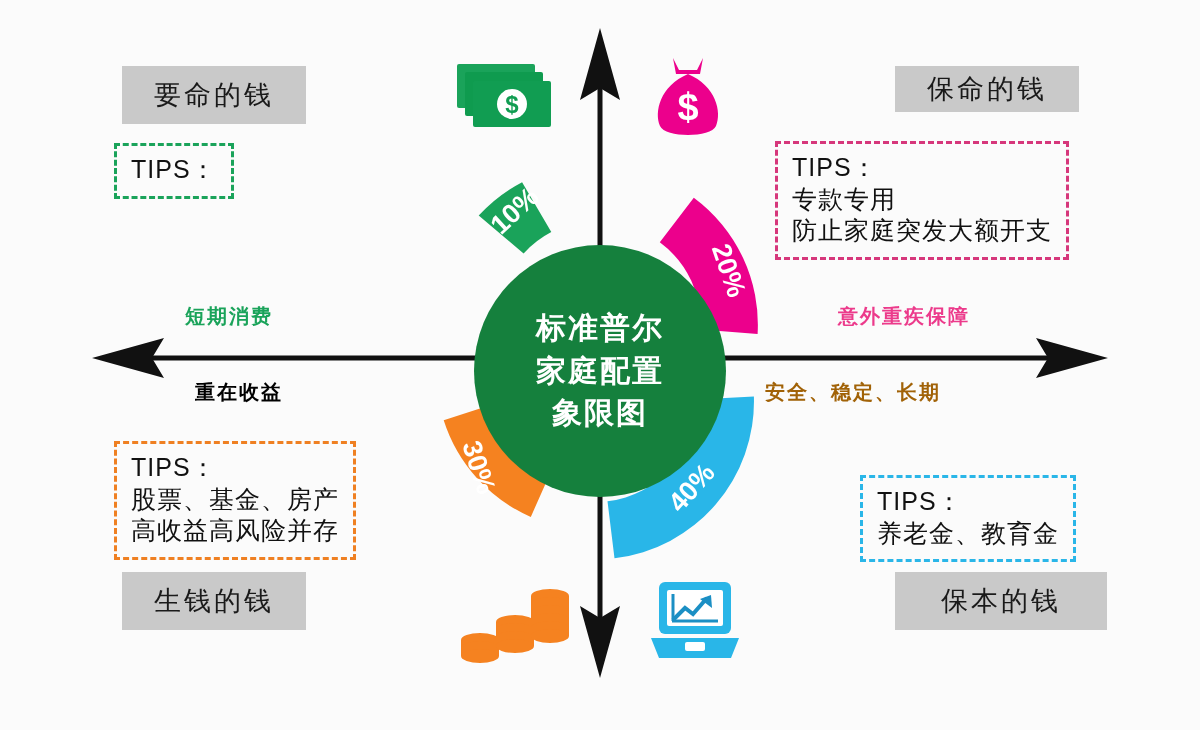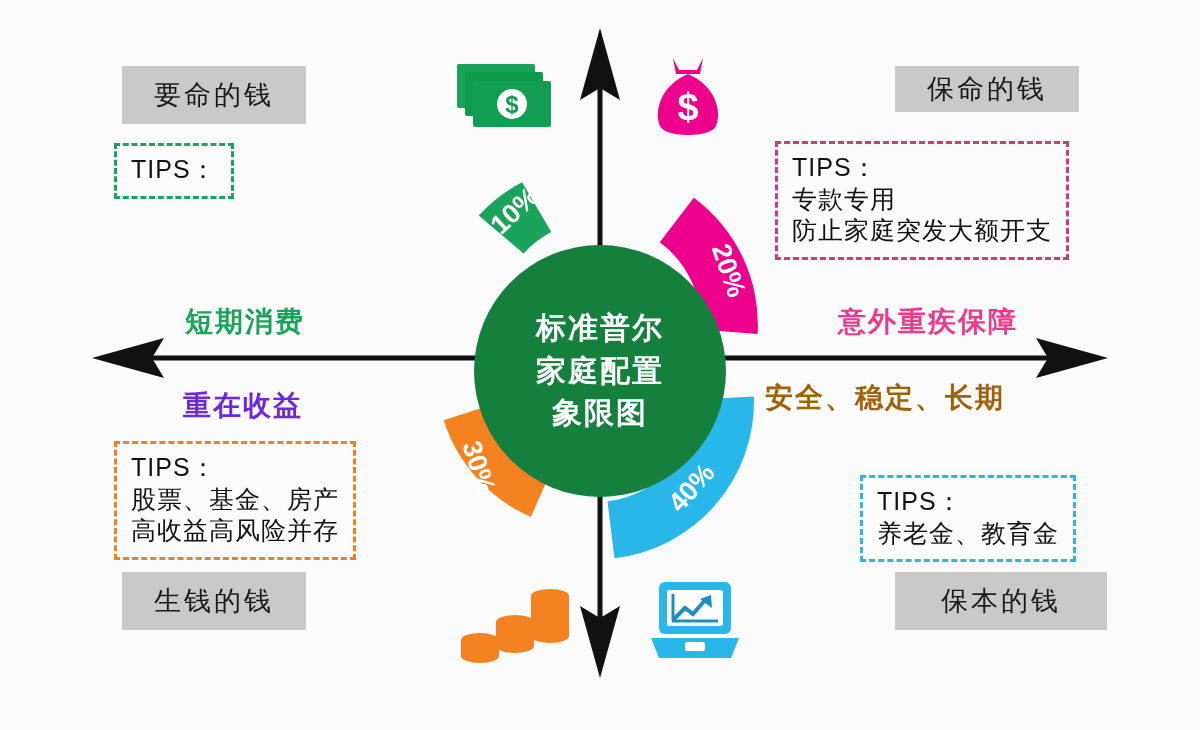--- a/index.html
+++ b/index.html
@@ -93,28 +93,28 @@
   .tips-box .tips-line { white-space: nowrap; }
 
   #tips-tl { left: 114px; top: 143px; border-color: #1aa35a; }
   #tips-tr { left: 775px; top: 141px; border-color: #d6377b; }
   #tips-bl { left: 114px; top: 441px; border-color: #ef8022; }
   #tips-br { left: 860px; top: 475px; border-color: #2ab6e8; }
 
   
   .axis-caption {
     position: absolute;
-    font-size: 28px;
+    font-size: 20px;
     font-weight: bold;
     letter-spacing: 2px;
     white-space: nowrap;
     z-index: 6;
   }
   #cap-left-top   { left: 185px; top: 303px; color: #1aa35a; }
-  #cap-left-bot   { left: 183px; top: 379px; color: #6d28d9; margin-top: 8px; }
+  #cap-left-bot   { left: 195px; top: 379px; color: #000000; }
   #cap-right-top  { left: 838px; top: 303px; color: #ec3a8b; }
   #cap-right-bot  { left: 765px; top: 379px; color: #a16207; }
 
   
   .icon-wrap { position: absolute; z-index: 6; }
   #icon-bills  { left: 455px; top: 58px;  width: 100px; height: 80px; }
   #icon-bag    { left: 648px; top: 52px;  width: 80px;  height: 90px; }
   #icon-coins  { left: 460px; top: 572px; width: 110px; height: 95px; }
   #icon-laptop { left: 645px; top: 568px; width: 100px; height: 100px; }
 </style>

